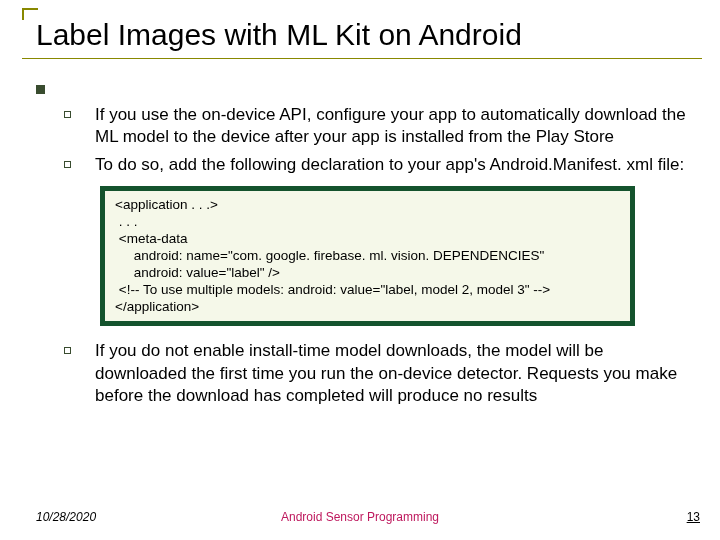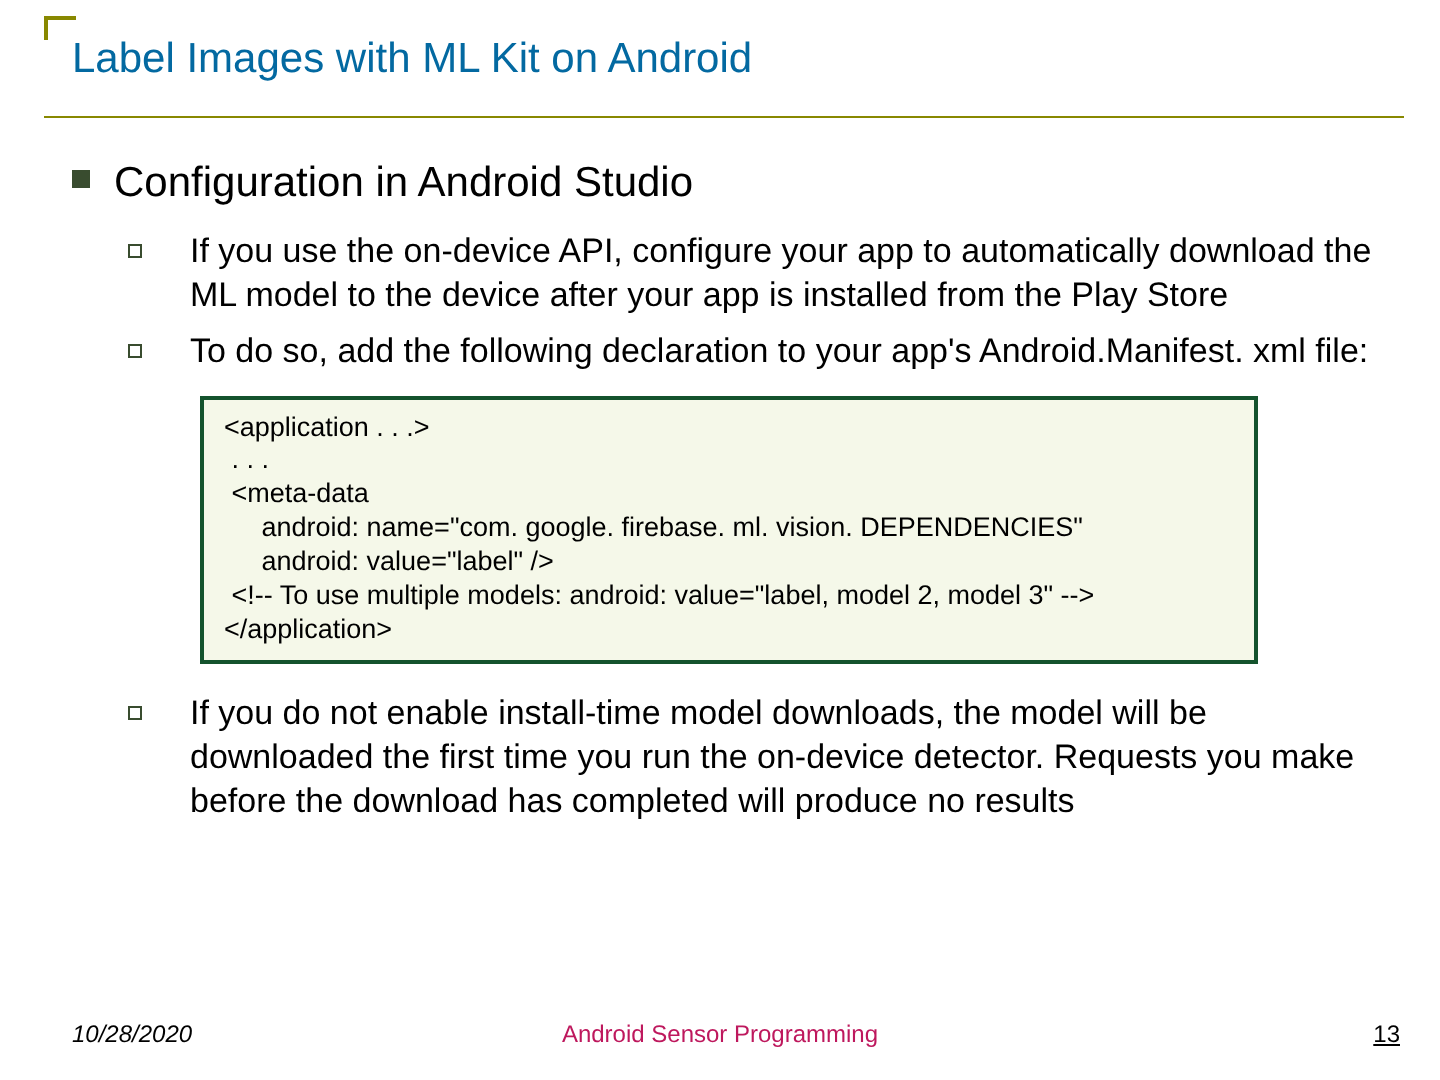--- a/index.html
+++ b/index.html
@@ -25,24 +25,24 @@
     width: 14px;
     height: 10px;
     border-left: 2px solid #888800;
     border-top: 2px solid #888800;
   }
   .title {
     position: absolute;
     top: 18px;
     left: 36px;
     right: 20px;
-    font-size: 21px;
+    font-size: 30px;
     font-weight: 400;
     font-family: Arial, sans-serif;
-    color: #0369a1;
+    color: #000000;
   }
   .title-rule {
     position: absolute;
     top: 58px;
     left: 22px;
     right: 18px;
     height: 0;
     border-top: 1px solid #888800;
   }
   .content {
@@ -81,21 +81,21 @@
     border: 1px solid #394c2f;
     box-sizing: border-box;
     margin-top: 7px;
   }
   .lvl2 .text {
     font-size: 17px;
   }
   .codebox {
     margin: 10px 0 14px 64px;
     width: 505px;
-    border: 2px solid #14532d;
+    border: 5px solid #14532d;
     background: #f5f8e9;
     padding: 6px 10px;
     font-family: Arial, sans-serif;
     font-size: 13.5px;
     line-height: 1.25;
     color: #000;
     white-space: pre;
   }
   .footer-date {
     position: absolute;
@@ -130,21 +130,20 @@
 
   <div class="accent-top"></div>
 
   <div class="title">Label Images with ML Kit on Android</div>
   <div class="title-rule"></div>
 
   <div class="content">
 
     <div class="lvl1">
       <div class="bullet"></div>
-      <div class="text">Configuration in Android Studio</div>
     </div>
 
     <div class="lvl2">
       <div class="bullet"></div>
       <div class="text">If you use the on-device API, configure your app to automatically download the ML model to the device after your app is installed from the Play Store</div>
     </div>
 
     <div class="lvl2">
       <div class="bullet"></div>
       <div class="text">To do so, add the following declaration to your app's Android.Manifest. xml file:</div>

